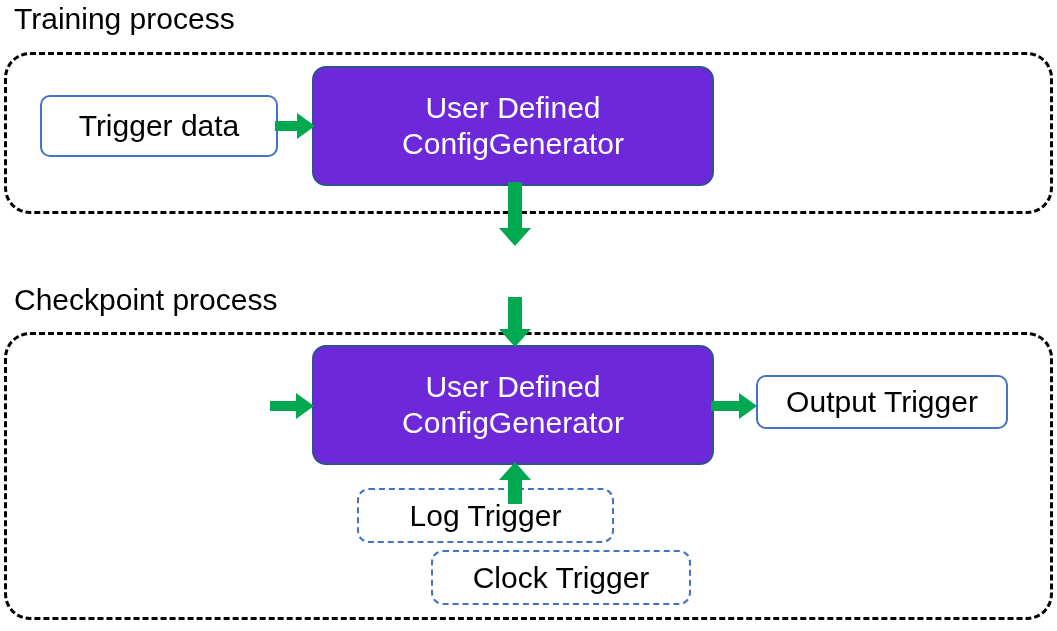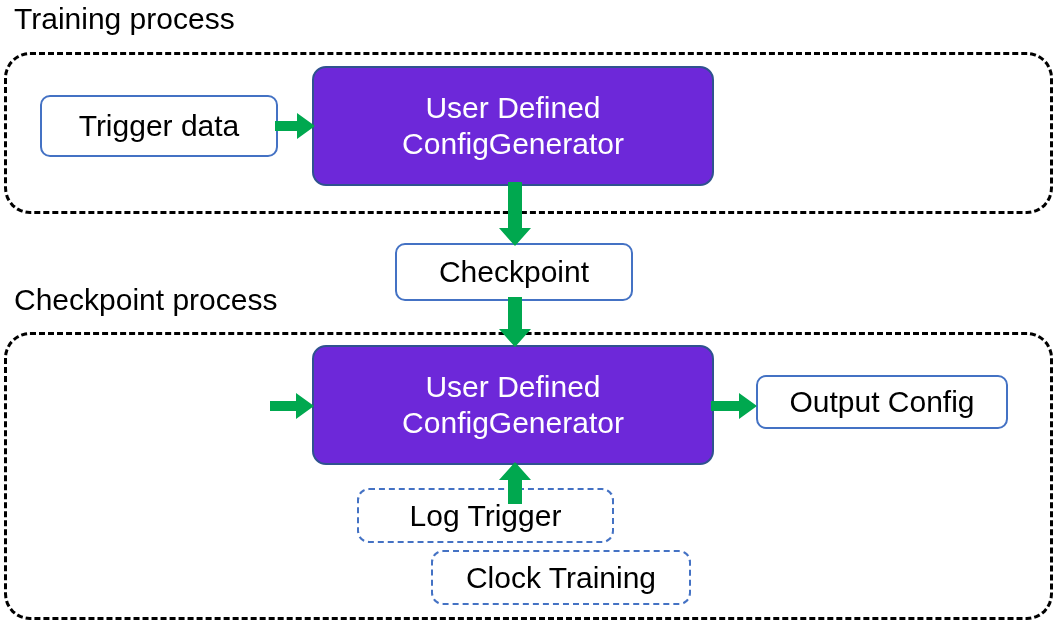--- a/index.html
+++ b/index.html
@@ -134,21 +134,20 @@
     <span>User Defined</span>
     <span>ConfigGenerator</span>
   </div>
 
   <div class="arrow" id="arrow-generator-to-checkpoint">
     <svg width="40" height="66" viewBox="0 0 40 66">
       <path d="M13 0 L27 0 L27 46 L36 46 L20 64 L4 46 L13 46 Z" fill="#00A84F"></path>
     </svg>
   </div>
 
-  <div class="node" id="node-checkpoint">Checkpoint</div>
 
   <div class="arrow" id="arrow-checkpoint-to-generator">
     <svg width="40" height="52" viewBox="0 0 40 52">
       <path d="M13 0 L27 0 L27 32 L36 32 L20 50 L4 32 L13 32 Z" fill="#00A84F"></path>
     </svg>
   </div>
 
   <div class="section-title" id="title-inference">Checkpoint process</div>
 
   <div class="process-box" id="box-inference"></div>
@@ -164,25 +163,25 @@
     <span>User Defined</span>
     <span>ConfigGenerator</span>
   </div>
 
   <div class="arrow" id="arrow-generator-to-output">
     <svg width="48" height="32" viewBox="0 0 48 32">
       <path d="M0 11 L28 11 L28 3 L46 16 L28 29 L28 21 L0 21 Z" fill="#00A84F"></path>
     </svg>
   </div>
 
-  <div class="node" id="node-output-config">Output Config</div>
+  <div class="node" id="node-output-config">Output Trigger</div>
 
   <div class="arrow" id="arrow-triggers-to-generator">
     <svg width="40" height="42" viewBox="0 0 40 42">
       <path d="M20 0 L36 18 L27 18 L27 42 L13 42 L13 18 L4 18 Z" fill="#00A84F"></path>
     </svg>
   </div>
 
   <div class="node-dashed" id="node-log-trigger">Log Trigger</div>
 
-  <div class="node-dashed" id="node-clock-trigger">Clock Training</div>
+  <div class="node-dashed" id="node-clock-trigger">Clock Trigger</div>
 
 </div>
 
 </body></html>

